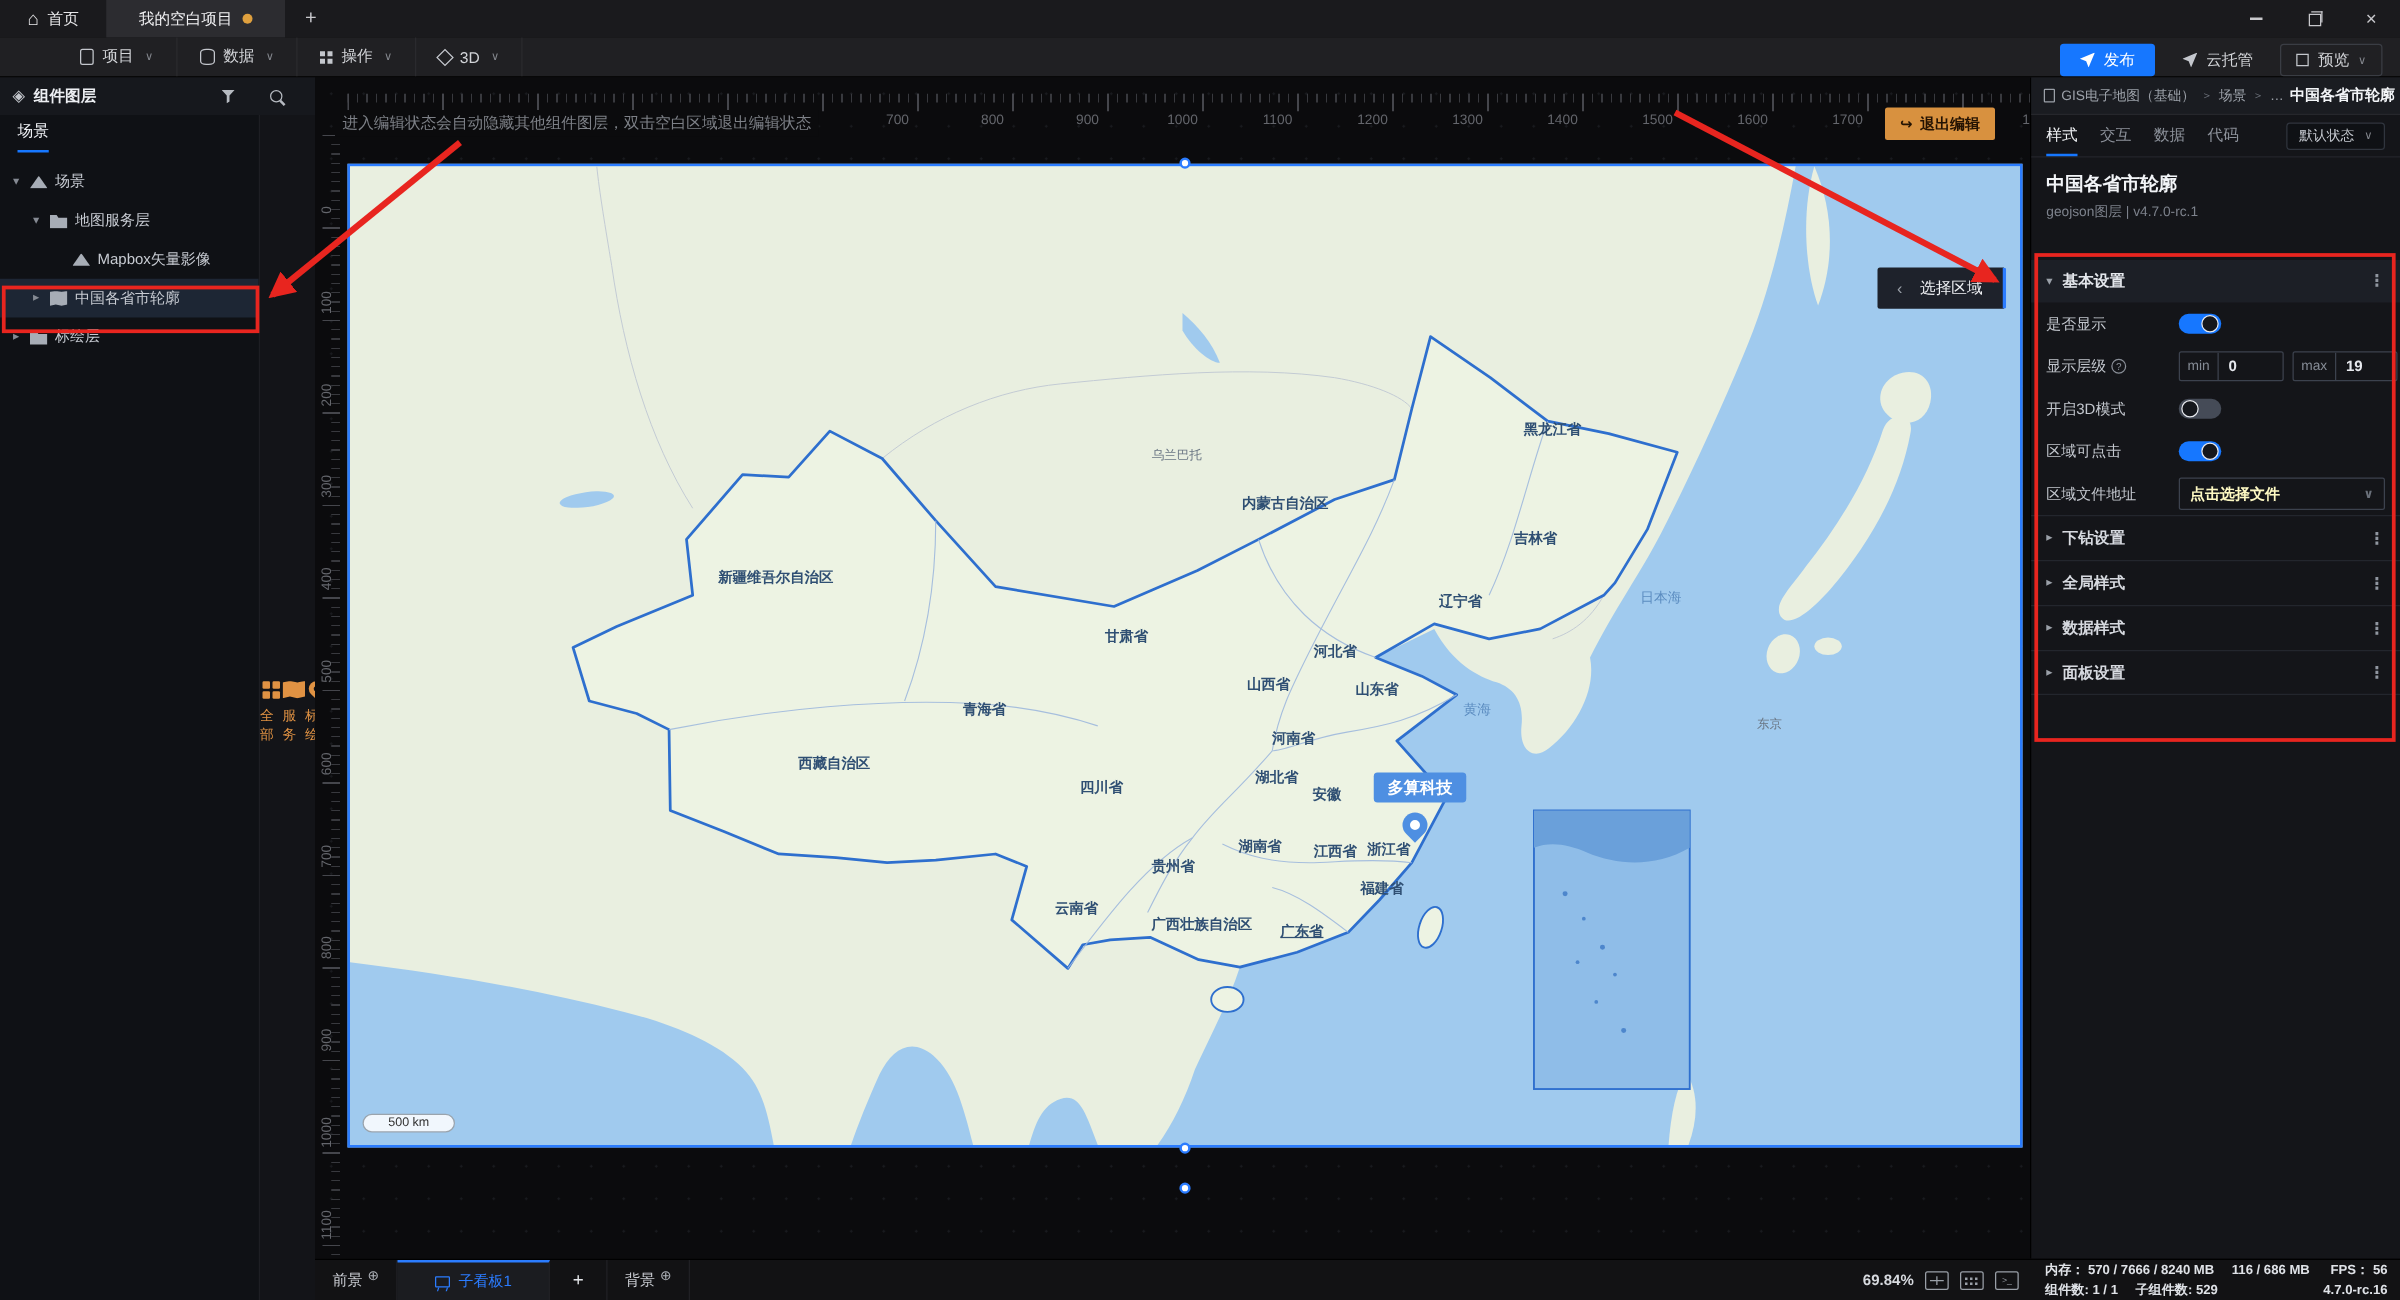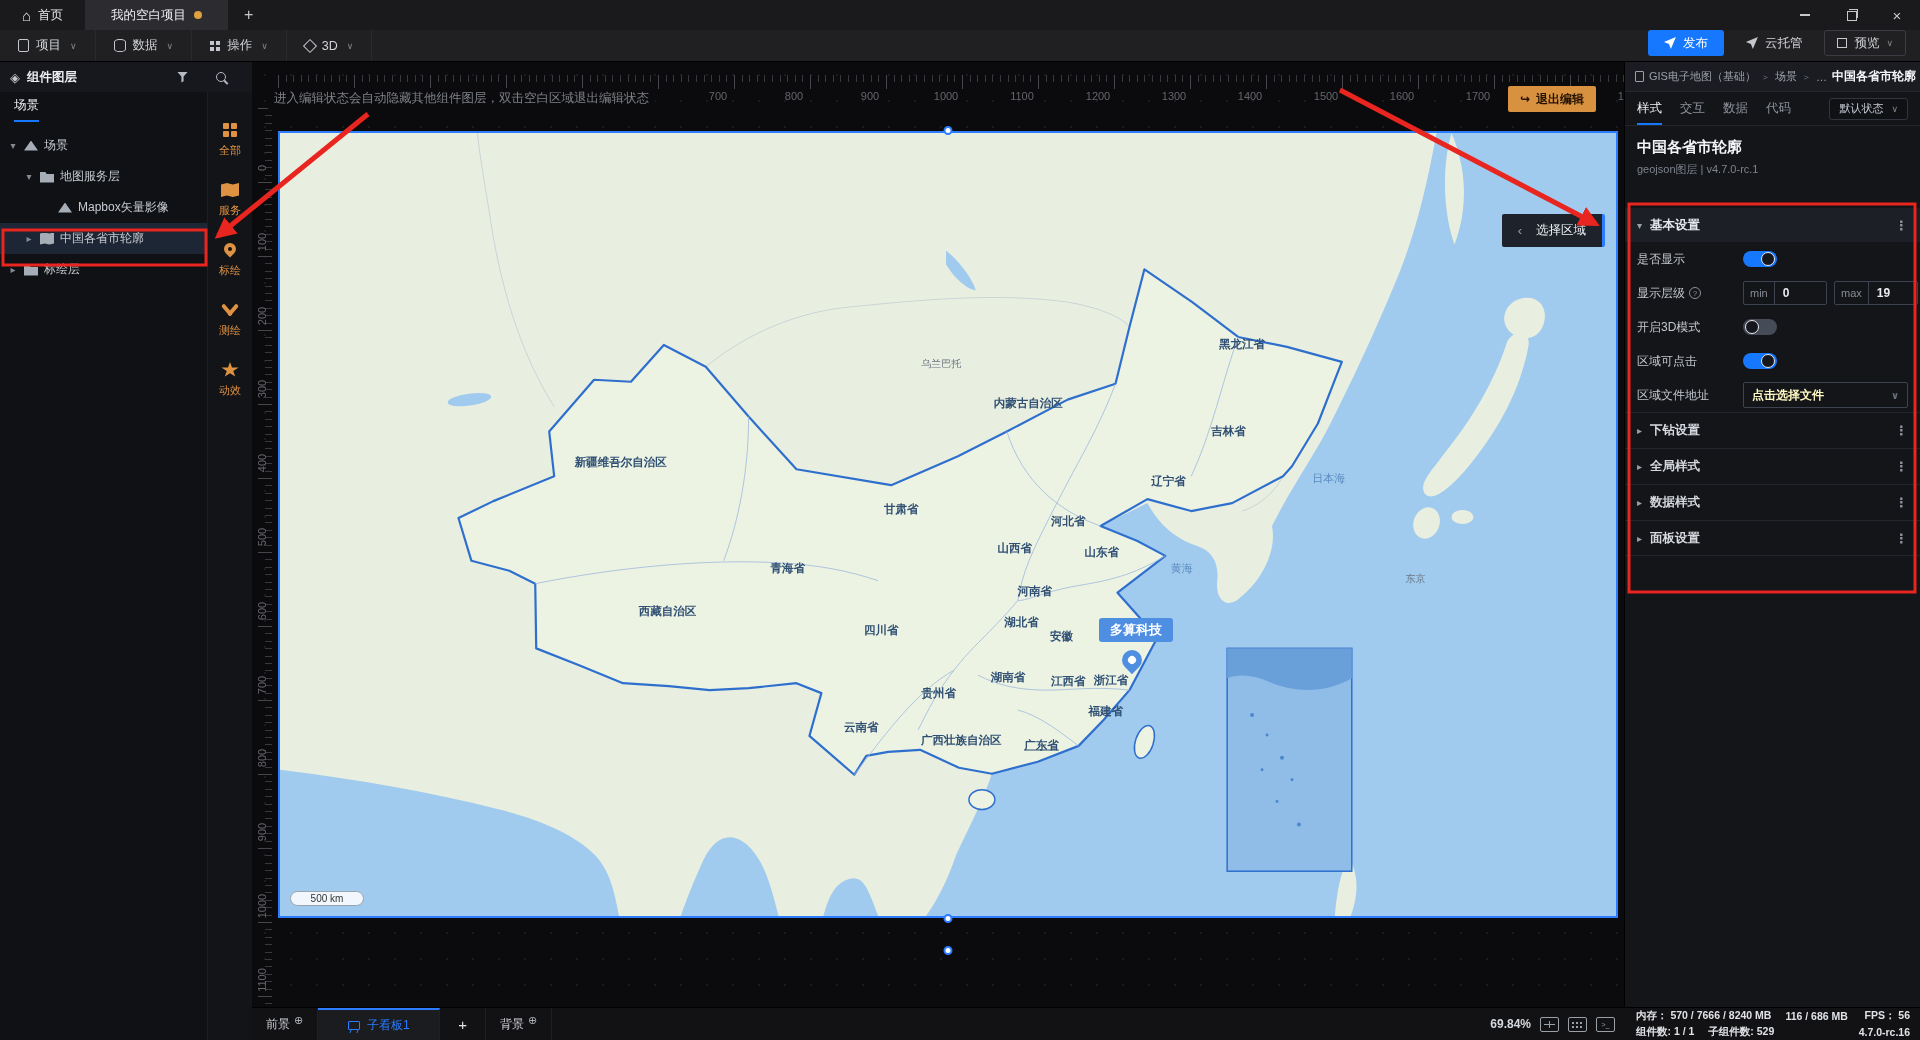--- a/index.html
+++ b/index.html
@@ -16,21 +16,21 @@
   .tab-add { display:flex; align-items:center; padding:0 16px; color:#c8c8cc; font-size:16px; }
   .win-controls { margin-left:auto; display:flex; }
   .win-btn { width:46px; display:flex; align-items:center; justify-content:center; color:#c8c8cc; }
   .wb-min::before { content:""; width:10px; height:1.5px; background:#c8c8cc; display:block; }
   .wb-max { position:relative; }
   .wb-max::before { content:""; width:8px; height:8px; border:1.2px solid #c8c8cc; display:block; transform:translate(1px,1px); }
   .wb-max::after { content:""; position:absolute; width:8px; height:8px; border-top:1.2px solid #c8c8cc; border-right:1.2px solid #c8c8cc; transform:translate(2px,-2px); }
   .wb-close { font-size:15px; }
 
   
-  .menubar { position:absolute; left:0; top:30px; width:1920px; height:32px; background:#202023; display:flex; align-items:flex-start; border-bottom:1px solid #000; }
+  .menubar { position:absolute; left:0; top:30px; width:1920px; height:32px; background:#202023; display:flex; align-items:flex-end; border-bottom:1px solid #000;padding-left:46px; }
   .menu-item { display:flex; align-items:center; gap:7px; padding:0 18px; height:100%; font-size:12.5px; color:#d2d4d8; border-right:1px solid #2a2a2e; }
   .menu-item::after { content:"∨"; font-size:9px; color:#84878e; margin-left:2px; }
   .mi { display:inline-block; }
   .m-doc::before { content:""; display:block; width:9px; height:11px; border:1.5px solid #c4c7cd; border-radius:2px; }
   .m-db::before { content:""; display:block; width:10px; height:11px; border:1.5px solid #c4c7cd; border-radius:5px / 3px; }
   .m-grid::before { content:""; display:block; width:4px; height:4px; background:#c4c7cd; box-shadow:6px 0 #c4c7cd,0 6px #c4c7cd,6px 6px #c4c7cd; margin:0 6px 6px 0; }
   .m-cube::before { content:""; display:block; width:8px; height:8px; border:1.5px solid #c4c7cd; transform:rotate(45deg); }
   .menu-actions { margin-left:auto; display:flex; align-items:center; gap:10px; padding-right:14px; }
   .btn-publish { display:flex; align-items:center; gap:7px; height:26px; padding:0 16px; background:#1677ff; color:#fff; font-size:12.5px; border-radius:3px; }
   .p-ic { width:12px; height:12px; background:#fff; clip-path:polygon(0 42%,100% 0,58% 100%,42% 58%); }
@@ -56,21 +56,21 @@
   .tree { padding-top:8px; }
   .tree-row { height:31px; display:flex; align-items:center; gap:6px; font-size:12px; color:#c7cbd2; }
   .tree-row.selected { background:#1d2634; }
   .caret { width:10px; color:#858a93; font-size:10px; text-align:center; }
   .tree-row.c-down .caret::before { content:"▾"; }
   .tree-row.c-right .caret::before { content:"▸"; }
   .ticon { width:14px; height:12px; background:#a7adb6; flex:none; }
   .tree-row.i-mountain .ticon { clip-path:polygon(50% 0,100% 100%,0 100%); height:10px; }
   .tree-row.i-folder .ticon { clip-path:polygon(0 12%,38% 12%,48% 30%,100% 30%,100% 100%,0 100%); }
   .tree-row.i-map .ticon { clip-path:polygon(0 8%,33% 0,66% 8%,100% 0,100% 92%,66% 100%,33% 92%,0 100%); }
-  .tool-col { width:45px; background:#131418; border-left:1px solid #1d1e23; display:flex; flex-direction:column; align-items:center; padding-top:30px; }
+  .tool-col { width:45px; background:#131418; border-left:1px solid #1d1e23; display:flex; flex-direction:row; align-items:center; padding-top:30px; }
   .tool-item { display:flex; flex-direction:column; align-items:center; margin-bottom:24px; }
   .tb-ic { width:18px; height:16px; position:relative; margin-bottom:5px; }
   .tool-label { font-size:11px; color:#e09243; }
   .t-grid .tb-ic::before { content:""; position:absolute; left:2px; top:1px; width:6px; height:6px; background:#e09243; border-radius:1px; box-shadow:8px 0 #e09243,0 8px #e09243,8px 8px #e09243; }
   .t-map .tb-ic::before { content:""; position:absolute; inset:1px 0; background:#e09243; clip-path:polygon(0 10%,33% 0,66% 10%,100% 0,100% 90%,66% 100%,33% 90%,0 100%); }
   .t-pin .tb-ic::before { content:""; position:absolute; left:3px; top:1px; width:12px; height:12px; background:#e09243; border-radius:50% 50% 50% 0; transform:rotate(-45deg); }
   .t-pin .tb-ic::after { content:""; position:absolute; left:7px; top:5px; width:4px; height:4px; background:#131418; border-radius:50%; }
   .t-pencil .tb-ic::before { content:""; position:absolute; left:4px; top:1px; width:4px; height:14px; background:#e09243; border-radius:2px; transform:rotate(-40deg); }
   .t-pencil .tb-ic::after { content:""; position:absolute; left:10px; top:1px; width:4px; height:14px; background:#e09243; border-radius:2px; transform:rotate(40deg); }
   .t-star .tb-ic::before { content:""; position:absolute; inset:0; background:#e09243; clip-path:polygon(50% 0,61% 35%,98% 35%,68% 57%,79% 91%,50% 70%,21% 91%,32% 57%,2% 35%,39% 35%); }

